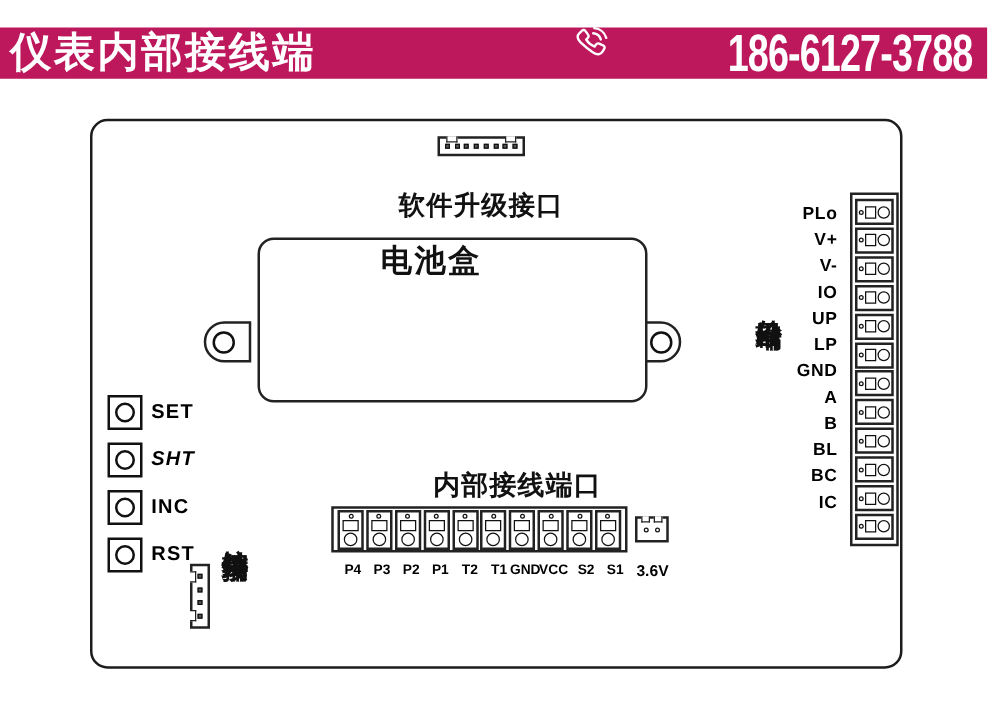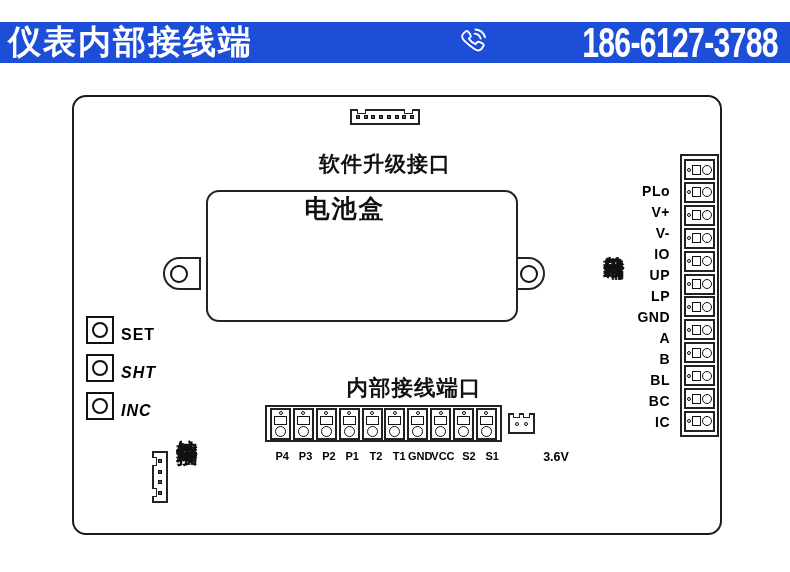--- a/index.html
+++ b/index.html
@@ -8,29 +8,29 @@
     position: relative;
     width: 790px; height: 572px;
     background: #ffffff;
     font-family: "Liberation Sans", sans-serif;
     overflow: hidden;
   }
   
   .header-bar {
     position: absolute; left: 0; top: 22px;
     width: 790px; height: 41px;
-    background: #1d4ed8;
+    background: #be185d;
     display: flex; align-items: center; justify-content: space-between;
     padding: 0 12px 0 8px;
   }
   .page-title {
     color: #ffffff; font-size: 33px; font-weight: 700;
     letter-spacing: 2px; white-space: nowrap;
   }
-  .phone-group { display: flex; align-items: center; gap: 16px; }
+  .phone-group { display: flex; gap: 16px; }
   .phone-icon { width: 34px; height: 34px; transform: rotate(-6deg); }
   .phone-number {
     color: #ffffff; font-size: 42px; font-weight: 700;
     letter-spacing: -1px; white-space: nowrap;
     transform: scaleX(0.72); transform-origin: right center;
   }
   
   .panel {
     position: absolute; left: 72px; top: 95px;
     width: 650px; height: 440px;
@@ -81,21 +81,21 @@
   .ear-left .screw-hole { left: 5px; }
   .ear-right .screw-hole { right: 5px; }
   .battery-box {
     position: absolute; left: 132px; top: 93px;
     width: 312px; height: 132px;
     border: 2.5px solid #222; border-radius: 13px; background: #fff;
     display: flex; align-items: flex-start; justify-content: center;
   }
   .battery-box .cn-label { font-size: 25px; margin-right: 34px; margin-bottom: 10px; letter-spacing: 2px; }
   
-  .hw-btn-row { position: absolute; left: 12px; display: flex; align-items: flex-end; gap: 7px; }
+  .hw-btn-row { position: absolute; left: 12px; display: flex; align-items: center; gap: 7px; }
   .hw-btn {
     width: 28px; height: 28px; border: 2.5px solid #111; background: #fff;
     display: flex; align-items: center; justify-content: center;
   }
   .hw-btn-circle { width: 16px; height: 16px; border: 2.5px solid #111; border-radius: 50%; }
   .hw-btn-label { font-size: 16px; font-weight: 700; letter-spacing: 1px; color: #000; }
   
   .int-housing {
     position: absolute; left: 191px; top: 308px; width: 237px; height: 37px;
     border: 2px solid #222; padding: 0 3px;
@@ -106,37 +106,37 @@
     display: flex; flex-direction: column; align-items: center; justify-content: space-evenly;
   }
   .t-dot  { width: 4px; height: 4px; border: 1px solid #111; border-radius: 50%; }
   .t-slot { width: 13px; height: 9px; border: 1.8px solid #111; }
   .t-hole { width: 11px; height: 11px; border: 1.8px solid #111; border-radius: 50%; }
   .int-labels {
     position: absolute; left: 191px; top: 353px; width: 237px; padding: 0 3px;
     display: flex; justify-content: space-between;
   }
   .int-labels span { width: 21px; text-align: right; font-size: 11px; font-weight: 700; white-space: nowrap; }
-  .bat-label { position: absolute; left: 420px; top: 353px; width: 56px; text-align: center; font-size: 12.5px; font-weight: 700; margin-left: 34px; }
+  .bat-label { position: absolute; left: 420px; top: 353px; width: 56px; text-align: center; font-size: 12.5px; font-weight: 700; }
   
   .out-housing {
     position: absolute; left: 606px; top: 57px; width: 39px; height: 283px;
     border: 2px solid #222; padding: 3px 0;
     display: flex; flex-direction: column; align-items: center; justify-content: space-between;
   }
   .out-cell {
     width: 31px; height: 21px; border: 2px solid #222;
     display: flex; align-items: center; justify-content: space-evenly;
   }
   .r-dot  { width: 4px; height: 4px; border: 1px solid #111; border-radius: 50%; }
   .r-sq   { width: 9px; height: 10px; border: 1.8px solid #111; }
   .r-hole { width: 10px; height: 10px; border: 1.8px solid #111; border-radius: 50%; }
   .out-labels {
     position: absolute; left: 520px; top: 57px; width: 76px; height: 283px; padding: 5px 0;
-    display: flex; flex-direction: column; justify-content: flex-end;
+    display: flex; flex-direction: column; justify-content: flex-start;
   }
   .out-labels span {
     height: 21px; display: flex; align-items: center; justify-content: flex-end;
     font-size: 14px; font-weight: 700; letter-spacing: 0.5px;
   }
   .out-title { left: 529px; top: 142px; font-size: 21px; }
   .key-title { left: 102px; top: 326px; font-size: 21px; }
   .upgrade-label { left: 236px; top: 30px; width: 150px; text-align: center; font-size: 21px; letter-spacing: 1px; margin-top: 23px; }
   .int-title { left: 240px; top: 276px; width: 200px; text-align: center; font-size: 21.5px; letter-spacing: 1px; }
 </style>
@@ -186,25 +186,31 @@
           <span class="hw-btn-circle"></span>
         </span>
       <span class="hw-btn-label">SET</span>
     </div>
     <div class="hw-btn-row" style="top:257px;font-style:italic;">
       <span class="hw-btn">
           <span class="hw-btn-circle"></span>
         </span>
       <span class="hw-btn-label">SHT</span>
     </div>
-    <div class="hw-btn-row" style="top:295px;font-style:italic;">
+    <div class="hw-btn-row" style="top:295px;">
       <span class="hw-btn">
           <span class="hw-btn-circle"></span>
         </span>
       <span class="hw-btn-label">INC</span>
+    </div>
+    <div class="hw-btn-row" style="top:333px;">
+      <span class="hw-btn">
+          <span class="hw-btn-circle"></span>
+        </span>
+      <span class="hw-btn-label">RST</span>
     </div>
 
     <div class="connector key-conn" style="left:78px; top:354px; width:16px; height:52px;">
       <span class="pin-sq"></span>
       <span class="pin-sq"></span>
       <span class="pin-sq"></span>
       <span class="pin-sq"></span>
     </div>
     <div class="abs cn-label v-text key-title">按键外接端</div>
 

